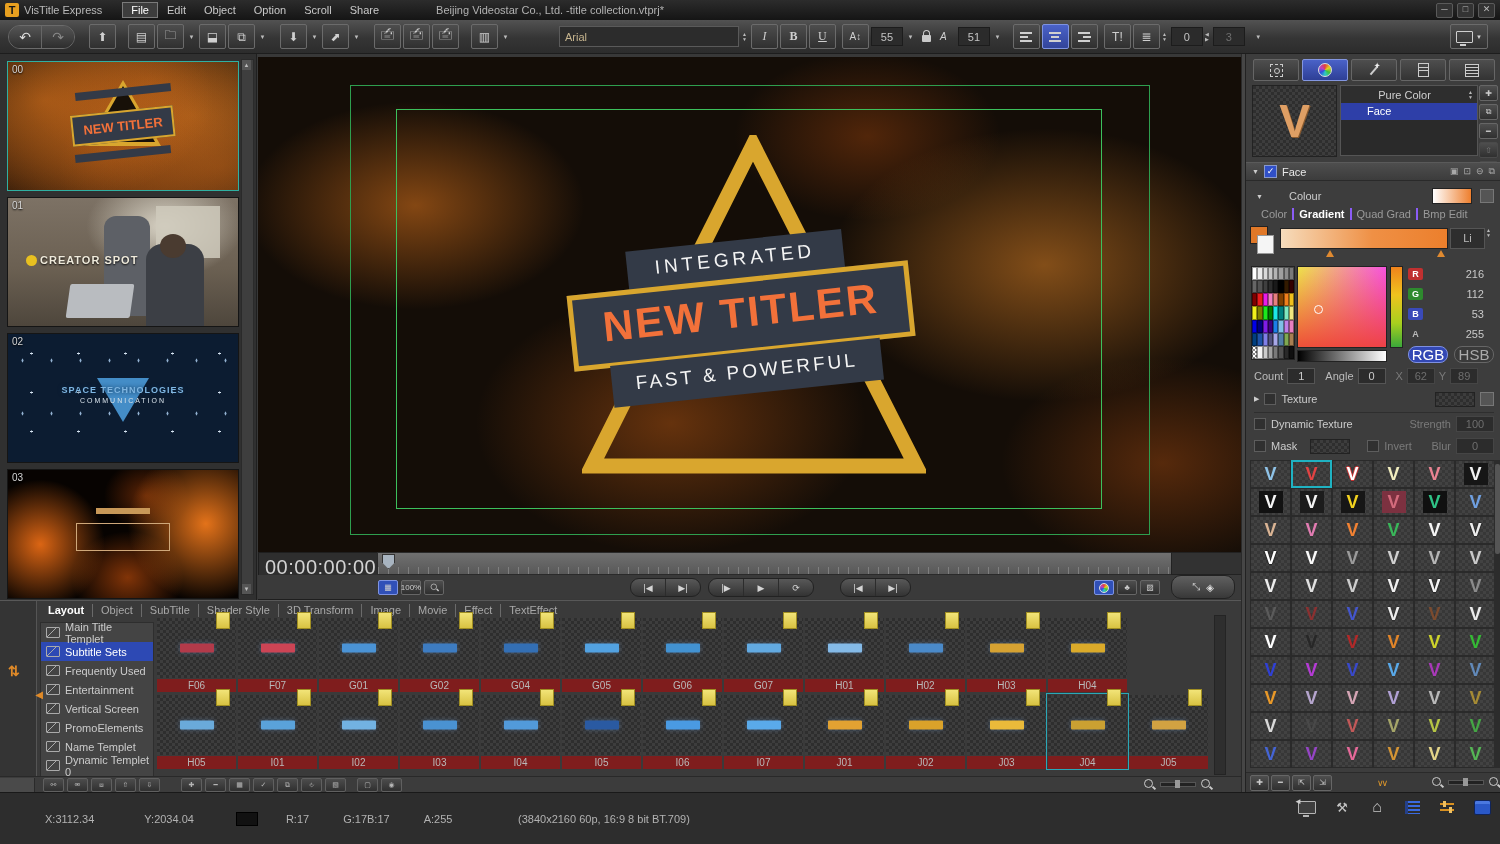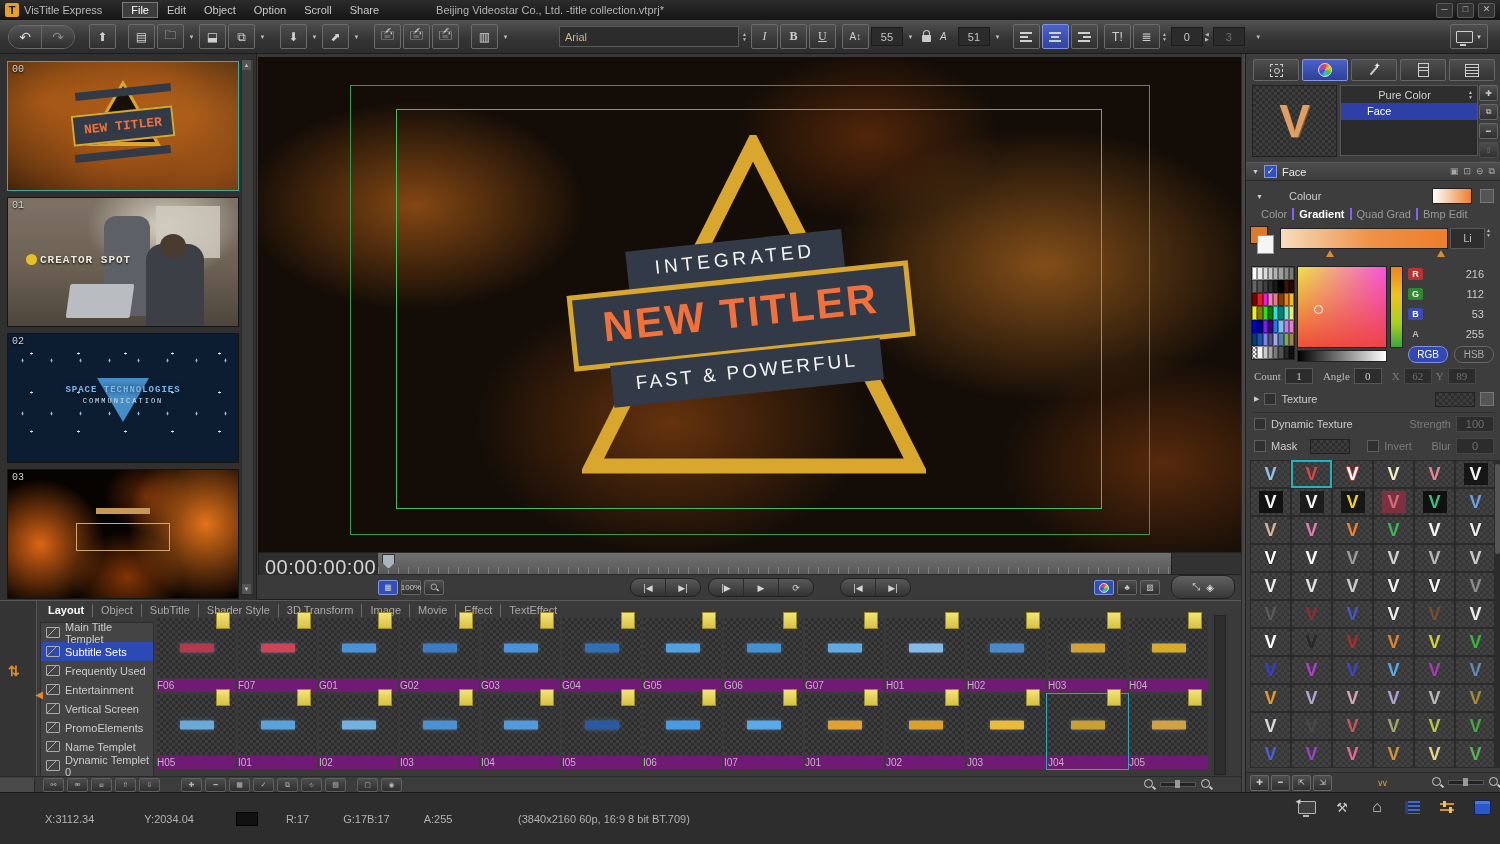--- a/index.html
+++ b/index.html
@@ -32,21 +32,21 @@
   .al{width:13px;height:10px;display:flex;flex-direction:column;justify-content:space-between;}
   .al i{display:block;height:2px;background:#cfcfcf;}
   .tbtn.on{background:linear-gradient(#4a62c8,#32449a);border-color:#7e93e0;}
   .lockic{width:9px;height:7px;background:#c9c9c9;border-radius:1px;position:relative;margin-top:4px;}
   .lockic:before{content:"";position:absolute;left:1px;top:-5px;width:5px;height:5px;border:1.5px solid #c9c9c9;border-bottom:none;border-radius:4px 4px 0 0;}
   .monic{width:15px;height:10px;border:1.5px solid #cfcfcf;border-radius:1px;position:relative;}
   .monic:after{content:"";position:absolute;left:3px;bottom:-4px;width:6px;height:2px;background:#cfcfcf;}
 
   
   .thumbpanel{position:absolute;left:0;top:53px;width:256px;height:547px;background:#303030;border-right:1px solid #1f1f1f;}
-  .thumb{position:absolute;left:7px;width:230px;height:128px;border:1px solid #151515;overflow:hidden;background:#000;font-family:Liberation Mono, monospace;}
+  .thumb{position:absolute;left:7px;width:230px;height:128px;border:1px solid #151515;overflow:hidden;background:#000;}
   .thumb.selected{border:1px solid #2fb0a2;}
   .thumb-id{position:absolute;top:2px;left:4px;color:#d5d5d5;font-size:10px;z-index:6;text-shadow:0 1px 2px #000;}
   .thumbscroll{position:absolute;right:2px;top:6px;width:11px;height:534px;background:#3e3e3e;border:1px solid #2a2a2a;}
   .tsarrow{position:absolute;left:0;width:9px;height:10px;background:#555;color:#bbb;font-size:6px;text-align:center;line-height:10px;}
 
   .firebg{background:
     radial-gradient(ellipse 260px 160px at 16% 30%,rgba(234,124,30,.52),transparent 65%),
     radial-gradient(ellipse 300px 200px at 42% 74%,rgba(214,102,22,.42),transparent 65%),
     radial-gradient(ellipse 330px 210px at 80% 42%,rgba(240,142,42,.5),transparent 65%),
     radial-gradient(ellipse 190px 120px at 62% 16%,rgba(166,72,14,.42),transparent 70%),
@@ -165,25 +165,25 @@
     background:linear-gradient(to bottom,rgba(244,60,60,0) 0%,rgba(238,64,54,.9) 100%),linear-gradient(to right,#eee24a,#f653e0);}
   .svmark{position:absolute;left:16px;top:38px;width:7px;height:7px;border:1px solid #fff;border-radius:50%;}
   .graybar{position:absolute;left:51px;top:298px;width:88px;height:10px;border:1px solid #222;background:linear-gradient(90deg,#000,#fff);}
   .huebar{position:absolute;left:144px;top:214px;width:11px;height:80px;border:1px solid #222;background:linear-gradient(#f0831c,#eec31e 35%,#a8d01e 70%,#3aa83a);}
   .rgba{position:absolute;left:162px;top:212px;width:90px;}
   .rgbrow{display:flex;align-items:center;height:20px;}
   .badge{width:15px;height:12px;border-radius:2px;color:#fff;font-size:9px;font-weight:bold;text-align:center;line-height:12px;}
   .badge.r{background:#c03030;}.badge.g{background:#2e8a2e;}.badge.b{background:#3a4ab8;}.badge.a{background:transparent;color:#bbb;}
   .rgbval{margin-left:auto;margin-right:14px;color:#c9c9c9;}
   .cspills{position:absolute;left:162px;top:294px;display:flex;gap:6px;}
-  .pill{width:38px;height:15px;border-radius:8px;text-align:center;line-height:15px;font-size:10px;}
+  .pill{width:38px;height:15px;border-radius:8px;text-align:center;line-height:15px;font-size:15px;}
   .pill.rgb{background:#3348b4;color:#fff;border:1px solid #7e90e0;}
   .pill.hsb{background:#3a3a3a;color:#aaa;border:1px solid #666;}
 
-  .cntrow{position:absolute;left:8px;top:316px;width:240px;display:flex;align-items:center;gap:4px;color:#bbb;font-family:Liberation Serif, serif;}
+  .cntrow{position:absolute;left:8px;top:316px;width:240px;display:flex;align-items:center;gap:4px;color:#bbb;}
   .fld{width:26px;height:14px;background:#2c2c2c;border:1px solid #555;color:#ccc;text-align:center;line-height:14px;}
   .fld.dis{color:#6e6e6e;border-color:#454545;}
   .lbl-dis{color:#7a7a7a;}
   .texrow{position:absolute;left:8px;top:338px;width:240px;height:18px;display:flex;align-items:center;gap:5px;border-bottom:1px solid #2e2e2e;padding-bottom:4px;}
   .minichk{margin-left:auto;}
   .texswatch{width:38px;height:13px;border:1px solid #222;}
   .checker{background-color:#2e2e2e;background-image:linear-gradient(45deg,#3d3d3d 25%,transparent 25%,transparent 75%,#3d3d3d 75%),linear-gradient(45deg,#3d3d3d 25%,transparent 25%,transparent 75%,#3d3d3d 75%);background-size:6px 6px;background-position:0 0,3px 3px;}
   .dynrow{position:absolute;left:8px;top:364px;width:240px;height:16px;display:flex;align-items:center;gap:5px;}
   .maskrow{position:absolute;left:8px;top:386px;width:240px;height:16px;display:flex;align-items:center;gap:5px;}
 
@@ -225,21 +225,21 @@
   .cat-icon{width:12px;height:9px;border:1px solid #aaa;border-radius:1px;background:linear-gradient(135deg,transparent 6px,#aaa 6px,#aaa 7px,transparent 7px);flex:none;}
   .grid{position:absolute;left:156px;top:14px;width:1054px;height:158px;}
   .grow{position:absolute;left:0;display:flex;}
   .grow.r1{top:2px;}
   .grow.r2{top:79px;}
   .gcell{width:81px;height:75px;position:relative;flex:none;}
   .gcell.sel{outline:1px solid #2aa8b8;}
   .gthumb{position:absolute;left:1px;right:1px;top:1px;bottom:14px;}
   .gprev{position:absolute;left:50%;top:50%;transform:translate(-50%,-50%);width:34px;height:9px;border-radius:1px;box-shadow:0 0 5px rgba(120,180,255,.35);}
   .gnote{position:absolute;right:7px;top:-5px;width:12px;height:15px;background:linear-gradient(#f2e478,#d8c242);border:1px solid #a08e22;z-index:3;}
-  .glabel{position:absolute;left:1px;right:1px;bottom:0;height:13px;background:#701a75;color:#b9b9b9;font-size:10px;text-align:left;line-height:13px;}
+  .glabel{position:absolute;left:1px;right:1px;bottom:0;height:13px;background:#7f1d1d;color:#b9b9b9;font-size:10px;text-align:center;line-height:13px;}
   .gridvscroll{position:absolute;left:1214px;top:14px;width:10px;height:158px;background:#2e2e2e;border:1px solid #242424;}
 
   
   .minibar{position:absolute;left:0;top:776px;width:1241px;height:16px;background:#3c3c3c;border-top:1px solid #292929;display:flex;align-items:center;}
   .corner{width:34px;height:14px;background:#4a4a4a;border-right:1px solid #2a2a2a;margin-right:8px;flex:none;}
   .minibtn{width:19px;height:12px;background:linear-gradient(#4c4c4c,#303030);border:1px solid #606060;border-radius:2px;color:#b5b5b5;font-size:7px;display:flex;align-items:center;justify-content:center;margin-right:3px;flex:none;}
   .mgap{width:18px;flex:none;}
   .tmplzoom{position:absolute;right:28px;top:1px;display:flex;align-items:center;}
 
   
@@ -989,27 +989,20 @@
           </div>
           <div class="gcell">
             <div class="gthumb checker">
               <span class="gprev" style="background: rgb(61, 124, 194);"></span>
             </div>
             <span class="gnote"></span>
             <div class="glabel">G02</div>
           </div>
           <div class="gcell">
             <div class="gthumb checker">
-              <span class="gprev" style="background: rgb(74, 146, 218);"></span>
-            </div>
-            <span class="gnote"></span>
-            <div class="glabel">G03</div>
-          </div>
-          <div class="gcell">
-            <div class="gthumb checker">
               <span class="gprev" style="background: rgb(51, 111, 181);"></span>
             </div>
             <span class="gnote"></span>
             <div class="glabel">G04</div>
           </div>
           <div class="gcell">
             <div class="gthumb checker">
               <span class="gprev" style="background: rgb(82, 162, 226);"></span>
             </div>
             <span class="gnote"></span>

